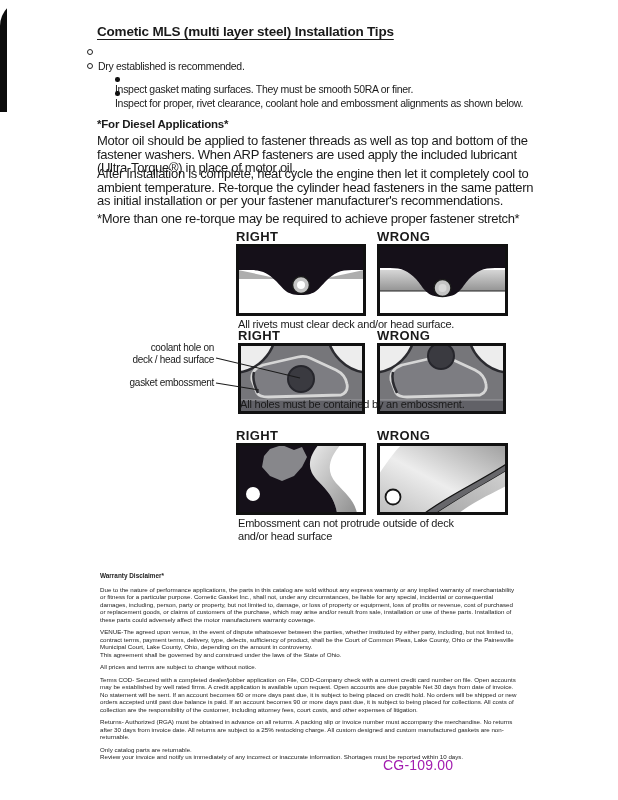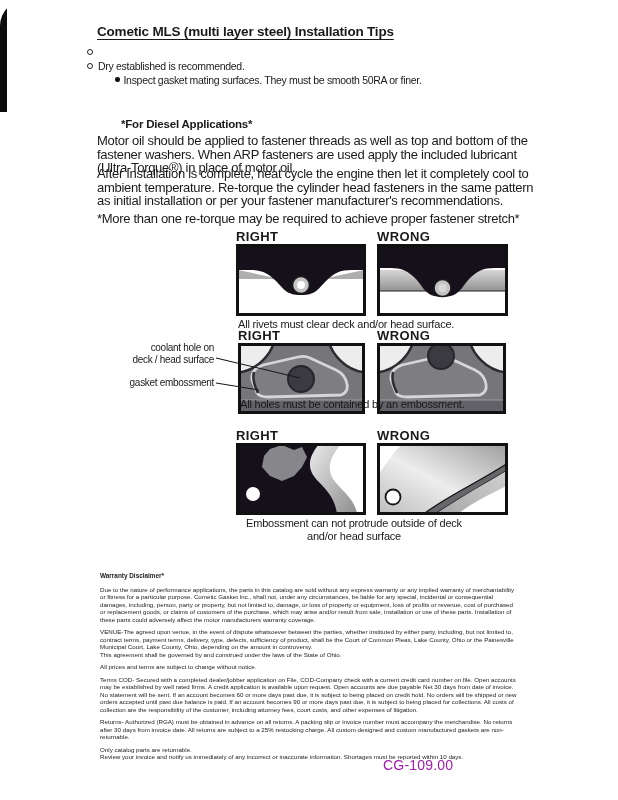--- a/index.html
+++ b/index.html
@@ -3,31 +3,31 @@
 <meta charset="utf-8">
 <style>
   html,body{margin:0;padding:0;background:#fff;}
   .page{position:relative;width:618px;height:800px;background:#ffffff;overflow:hidden;
         font-family:"Liberation Sans", sans-serif;color:#1a1a1a;border-radius:26px;}
   .bindmark{position:absolute;left:0;top:0;width:7px;height:112px;background:#0c0c0c;}
   .title{position:absolute;left:97px;top:24px;font-size:13.5px;font-weight:bold;letter-spacing:-0.2px;
          text-decoration:underline;text-underline-offset:3px;}
   .bullets{position:absolute;left:87px;top:45px;width:470px;font-size:10.5px;letter-spacing:-0.3px;}
   .bullet{display:flex;align-items:flex-start;height:14px;line-height:14px;}
-  .bullet.sub{margin-left:28px;}
+  .bullet.sub{margin-left:28px;flex-direction:column;}
   .obullet{width:4px;height:4px;border:1px solid #222;border-radius:50%;display:inline-block;
            margin:3.5px 5px 0 0;flex:0 0 auto;}
   .fbullet{width:4.5px;height:4.5px;background:#111;border-radius:50%;display:inline-block;
            margin:4px 4px 0 0;flex:0 0 auto;}
-  .diesel-head{position:absolute;left:97px;top:118px;font-size:11.5px;font-weight:bold;letter-spacing:-0.2px;margin-left:24px;}
+  .diesel-head{position:absolute;left:97px;top:118px;font-size:11.5px;font-weight:bold;letter-spacing:-0.2px;}
   .para{position:absolute;left:97px;width:448px;font-size:13px;letter-spacing:-0.3px;line-height:13.5px;}
   .p1{top:134px;} .p2{top:167px;} .pnote{top:212px;}
   .dw-label{position:absolute;font-size:13px;font-weight:bold;letter-spacing:0.4px;text-align:left;}
   .panel{position:absolute;}
-  .caption{position:absolute;font-size:11px;letter-spacing:-0.2px;line-height:12.5px;text-align:center;}
+  .caption{position:absolute;font-size:11px;letter-spacing:-0.2px;line-height:12.5px;}
   .ann{position:absolute;left:100px;width:114px;text-align:right;font-size:10px;letter-spacing:-0.3px;line-height:11.5px;}
   .leaders{position:absolute;left:0;top:0;pointer-events:none;}
   .legal{position:absolute;left:100px;top:572px;width:420px;font-size:6.2px;line-height:7.5px;color:#1c1c1c;}
   .legal p{margin:0 0 5px 0;white-space:pre-line;}
   .legal .lh{font-weight:bold;margin-bottom:6px;font-size:6.4px;}
   .footer-code{position:absolute;left:383px;top:757px;font-size:14px;letter-spacing:0.2px;color:#a21caf;}
 </style>
 </head>
 <body>
 
@@ -41,20 +41,24 @@
     <div class="bullet">
         <span class="obullet"></span>
       </div>
     <div class="bullet">
         <span class="obullet"></span>
         <span>Dry established is recommended.</span>
       </div>
     <div class="bullet sub">
         <span class="fbullet"></span>
         <span>Inspect gasket mating surfaces.  They must be smooth 50RA or finer.</span>
+      </div>
+    <div class="bullet sub">
+        <span class="fbullet"></span>
+        <span>Inspect for proper, rivet clearance, coolant hole and embossment alignments as shown below.</span>
       </div>
   </div>
 
   <div class="diesel-head">*For Diesel Applications*</div>
   <div class="para p1">Motor oil should be applied to fastener threads as well as top and bottom of the fastener washers. When ARP fasteners are used apply the included lubricant (Ultra-Torque®) in place of motor oil.</div>
   <div class="para p2">After Installation is complete, heat cycle the engine then let it completely cool to ambient temperature. Re-torque the cylinder head fasteners in the same pattern as initial installation or per your fastener manufacturer's recommendations.</div>
   <div class="para pnote">*More than one re-torque may be required to achieve proper fastener stretch*</div>
 
   <div class="dw-label" style="left:236px;top:229px;width:130px;">RIGHT</div>
   <div class="dw-label" style="left:377px;top:229px;width:131px;">WRONG</div>

